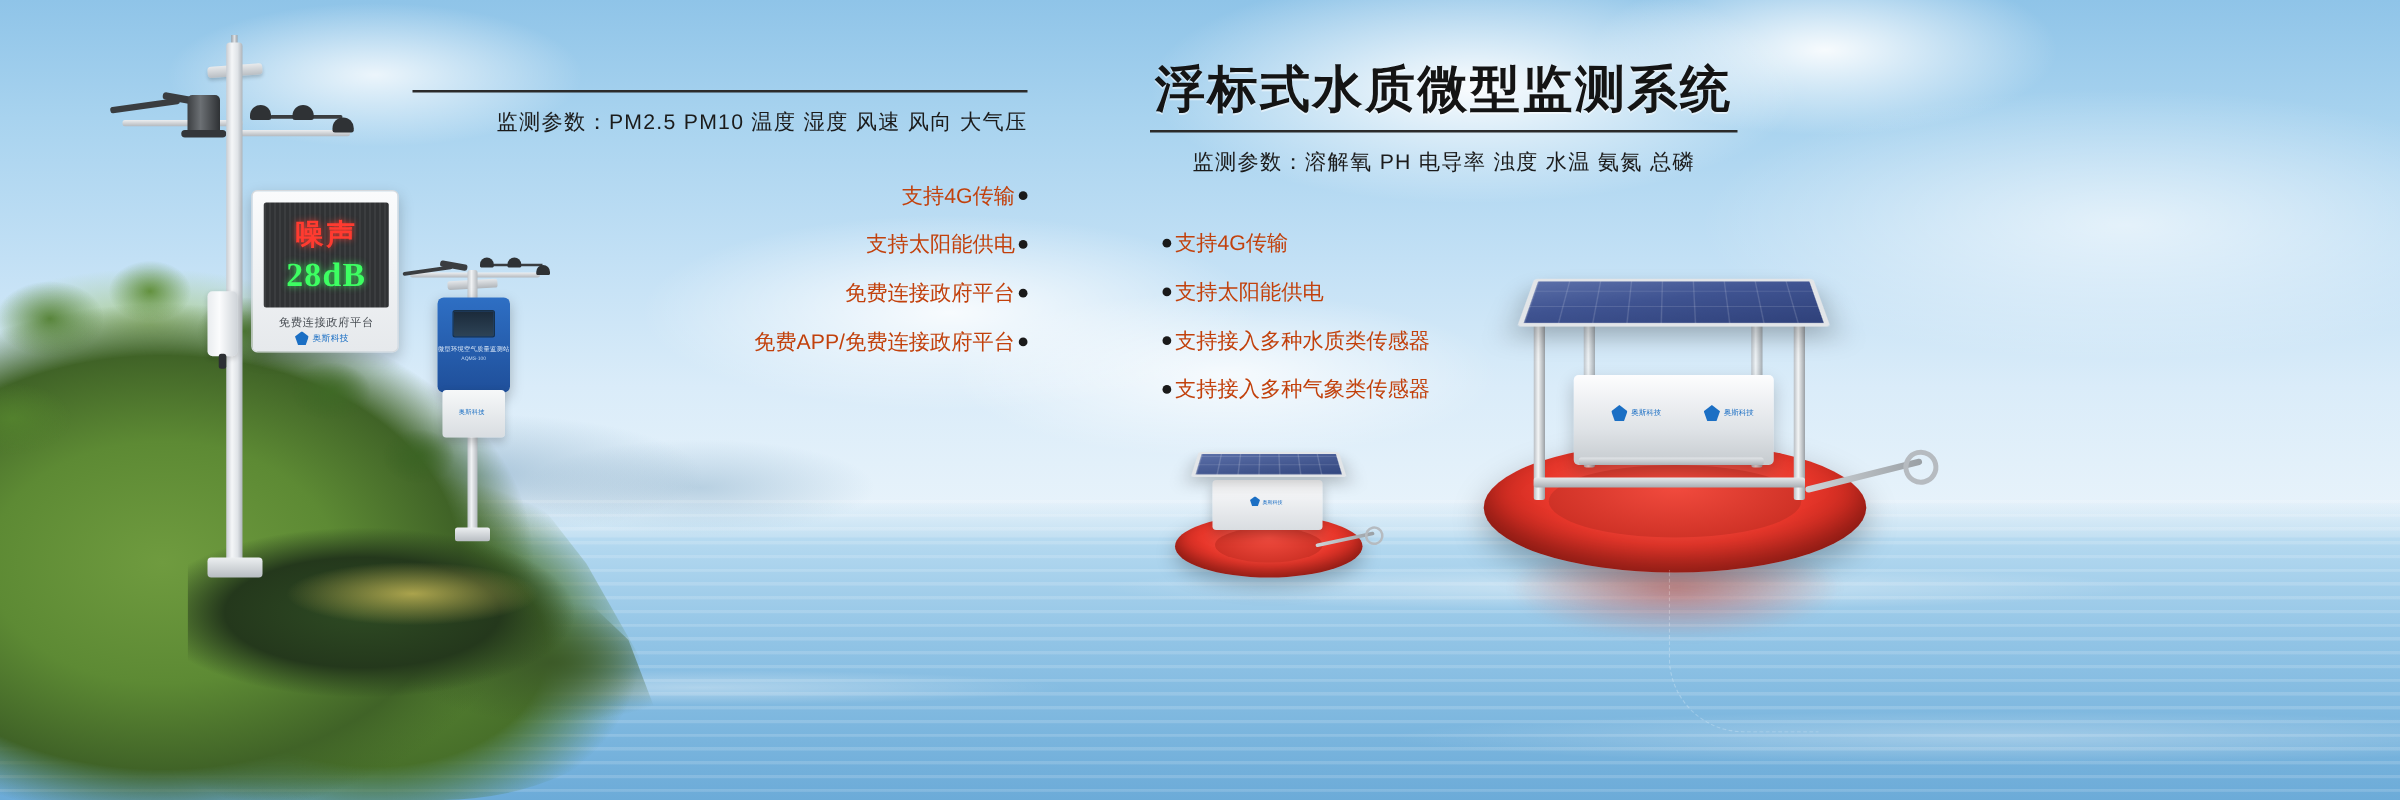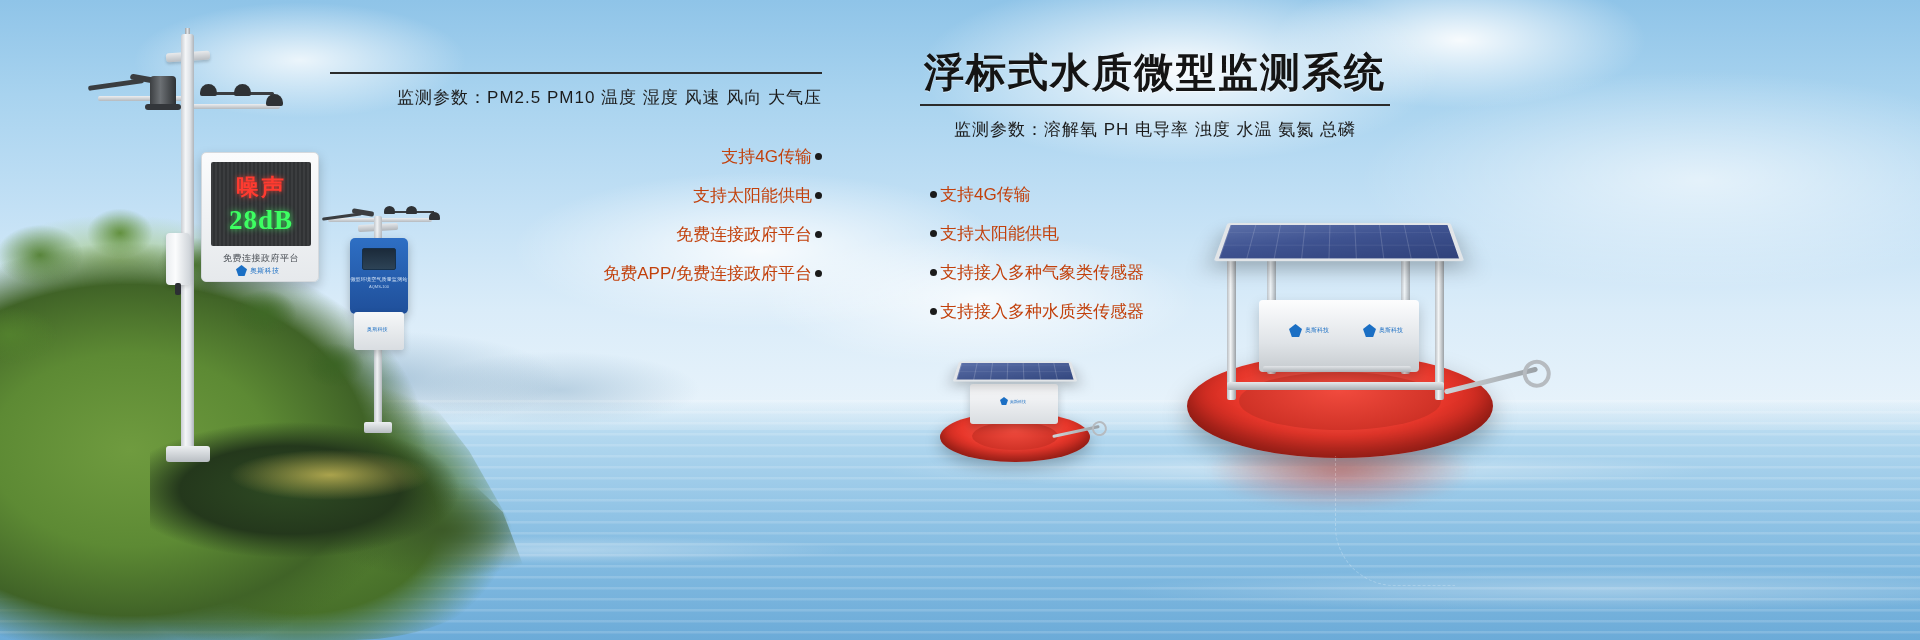--- a/index.html
+++ b/index.html
@@ -425,22 +425,22 @@
       <div class="feature">
         <span class="dot"></span>
         <span>支持4G传输</span>
       </div>
       <div class="feature">
         <span class="dot"></span>
         <span>支持太阳能供电</span>
       </div>
       <div class="feature">
         <span class="dot"></span>
+        <span>支持接入多种水质类传感器</span>
+      </div>
+      <div class="feature">
+        <span class="dot"></span>
         <span>支持接入多种气象类传感器</span>
       </div>
-      <div class="feature">
-        <span class="dot"></span>
-        <span>支持接入多种水质类传感器</span>
-      </div>
     </div>
   </div>
 
 </div>
 
 </body></html>

